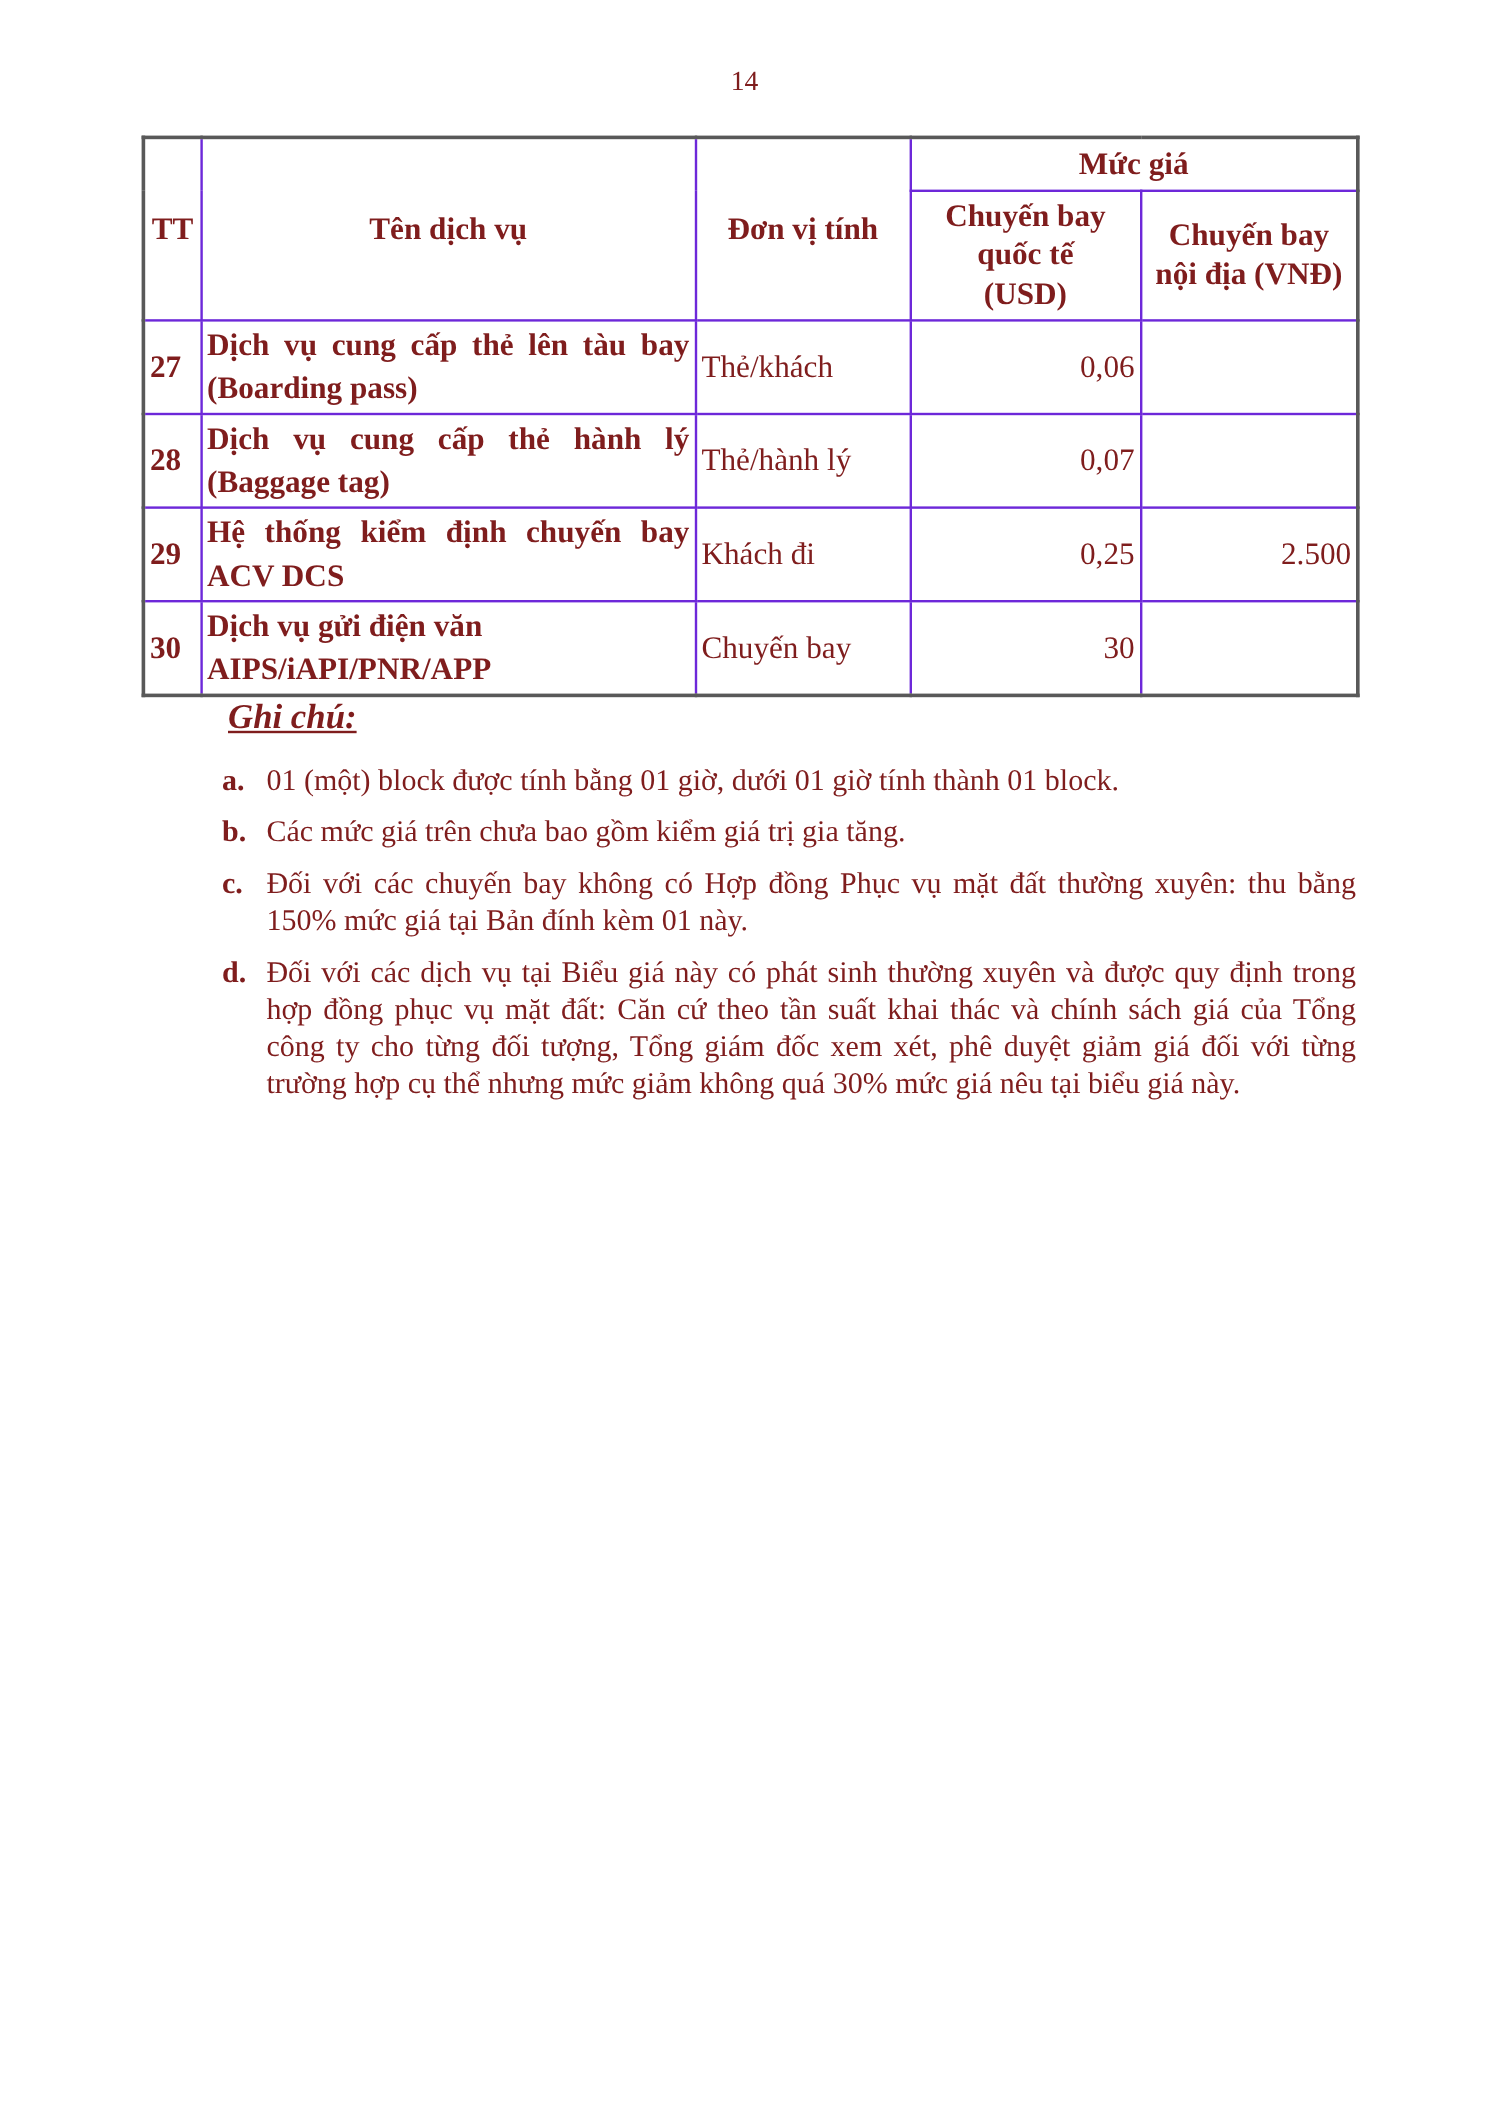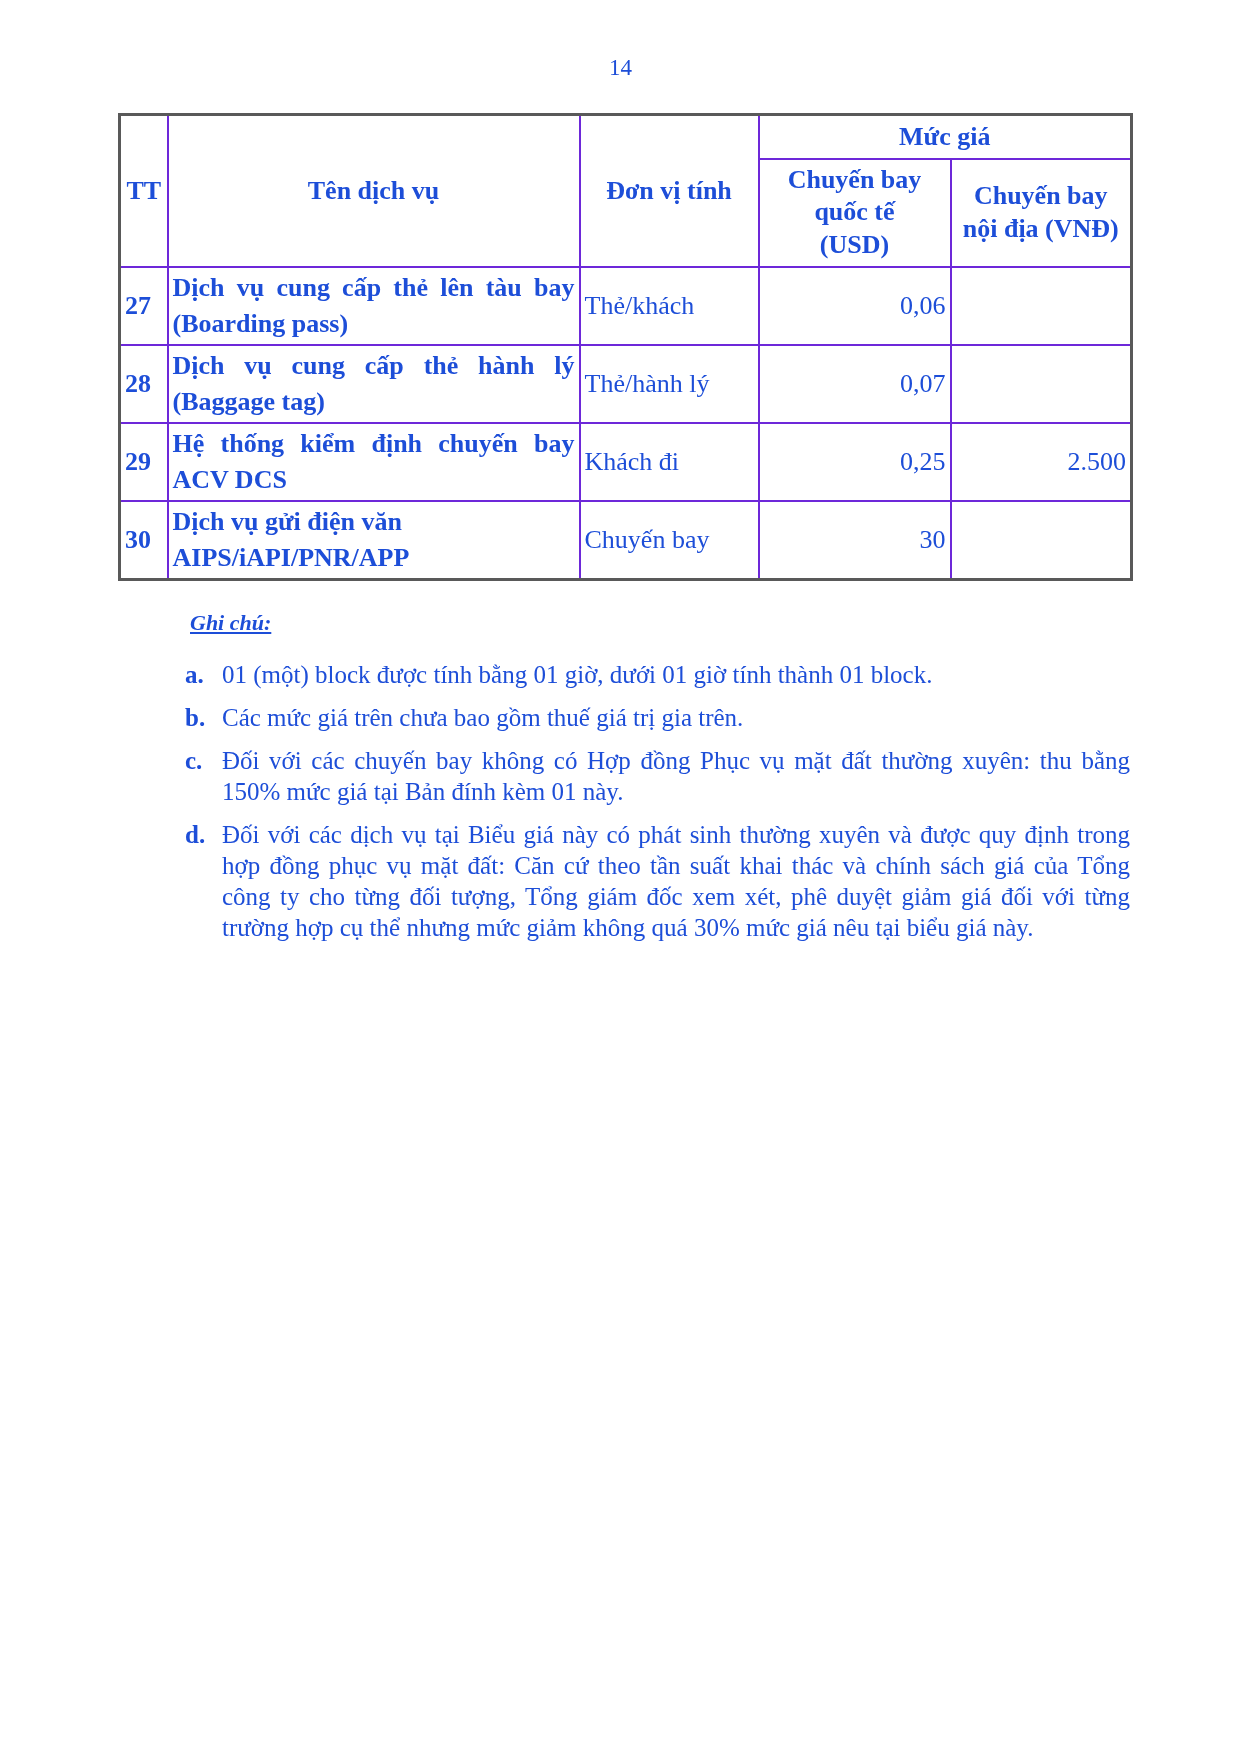--- a/index.html
+++ b/index.html
@@ -3,21 +3,21 @@
 <meta charset="utf-8">
 <style>
   * { margin: 0; padding: 0; box-sizing: border-box; }
   html, body { background: #ffffff; }
   .page {
     position: relative;
     width: 1241px;
     height: 1755px;
     background: #ffffff;
     font-family: "Liberation Serif", "DejaVu Serif", serif;
-    color: #1d4ed8;
+    color: #7f1d1d;
     overflow: hidden;
   }
 
   
   .page-number {
     position: absolute;
     top: 55px;
     left: 0;
     width: 100%;
     text-align: center;
@@ -72,25 +72,24 @@
   .notes {
     position: absolute;
     left: 185px;
     top: 583px;
     width: 945px;
     font-size: 25px;
     line-height: 31px;
   }
   .notes-heading {
     margin-left: 5px;
-    font-size: 22px;
+    font-size: 29px;
     font-weight: bold;
     font-style: italic;
     text-decoration: underline;
-    margin-top: 24px;
   }
   .note-list { margin-top: 21px; }
   .note-item {
     display: flex;
     margin-bottom: 12px;
   }
   .note-label {
     flex: none;
     width: 37px;
     font-weight: bold;
@@ -178,21 +177,21 @@
 
   <div class="notes">
     <div class="notes-heading">Ghi chú:</div>
     <div class="note-list">
       <div class="note-item">
         <span class="note-label">a.</span>
         <div class="note-text">01 (một) block được tính bằng 01 giờ, dưới 01 giờ tính thành 01 block.</div>
       </div>
       <div class="note-item">
         <span class="note-label">b.</span>
-        <div class="note-text">Các mức giá trên chưa bao gồm thuế giá trị gia trên.</div>
+        <div class="note-text">Các mức giá trên chưa bao gồm kiểm giá trị gia tăng.</div>
       </div>
       <div class="note-item">
         <span class="note-label">c.</span>
         <div class="note-text">Đối với các chuyến bay không có Hợp đồng Phục vụ mặt đất thường xuyên: thu bằng 150% mức giá tại Bản đính kèm 01 này.</div>
       </div>
       <div class="note-item">
         <span class="note-label">d.</span>
         <div class="note-text">Đối với các dịch vụ tại Biểu giá này có phát sinh thường xuyên và được quy định trong hợp đồng phục vụ mặt đất: Căn cứ theo tần suất khai thác và chính sách giá của Tổng công ty cho từng đối tượng, Tổng giám đốc xem xét, phê duyệt giảm giá đối với từng trường hợp cụ thể nhưng mức giảm không quá 30% mức giá nêu tại biểu giá này.</div>
       </div>
     </div>

